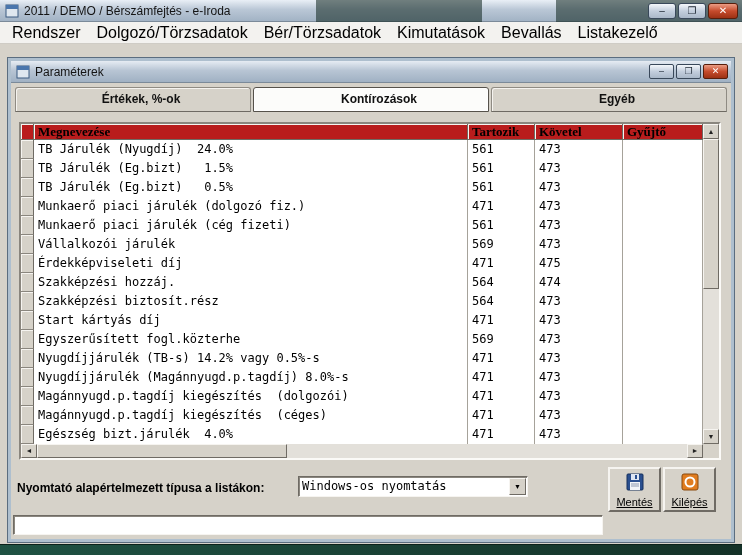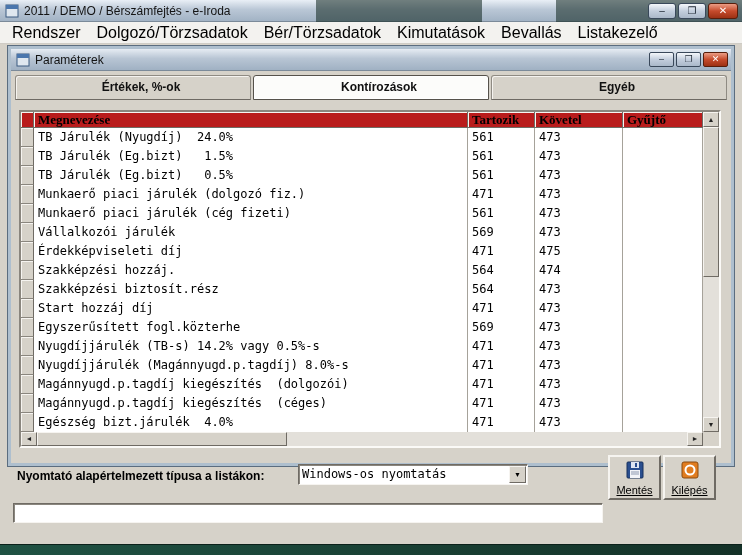--- a/index.html
+++ b/index.html
@@ -22,21 +22,21 @@
     background:linear-gradient(#f4f7fa,#c3cedd 50%,#aab8c9); font-size:10px; line-height:13px;
     text-align:center; color:#1d2733; cursor:default; }
   .tb-btn.close { width:30px; background:linear-gradient(#eb9d85,#c64b2c 50%,#9d3114);
     border-color:#571d0b; color:#fff; }
 
   .menubar { position:absolute; left:0; top:22px; width:742px; height:22px; background:#f3f2ef;
     border-bottom:1px solid #cfccc5; display:flex; align-items:center; padding-left:4px; }
   .menu-item { padding:3px 8px; font-size:16px; color:#000; white-space:nowrap; }
 
   
-  .dialog { position:absolute; left:8px; top:46px; width:726px; height:420px;
+  .dialog { position:absolute; left:8px; top:58px; width:726px; height:484px;
     background:#d6d2c9; border:3px solid #aebfce; outline:1px solid #5b6d7f; }
   .dlg-titlebar { position:absolute; left:0; top:0; width:720px; height:22px;
     background:linear-gradient(#e6ecf3,#b8c5d4 45%,#a0b1c3); border-bottom:1px solid #7b8a99; }
   .dlg-icon { position:absolute; left:5px; top:4px; width:14px; height:14px; }
   .dlg-title { position:absolute; left:24px; top:4px; font-size:12px; color:#141414; }
   .dlg-buttons { position:absolute; right:3px; top:3px; display:flex; gap:2px; }
   .dlg-btn { width:25px; height:15px; border:1px solid #39485a; border-radius:2px;
     background:linear-gradient(#f4f7fa,#c3cedd 50%,#aab8c9); font-size:9px; line-height:12px;
     text-align:center; color:#1d2733; }
   .dlg-btn.close { background:linear-gradient(#eb9d85,#c64b2c 50%,#9d3114); border-color:#571d0b; color:#fff; }
@@ -233,21 +233,21 @@
   <div class="row">
     <div class="cell sel"></div>
     <div class="cell">Szakképzési biztosít.rész</div>
     <div class="cell">564</div>
     <div class="cell">473</div>
     <div class="cell"></div>
   </div>
 
   <div class="row">
     <div class="cell sel"></div>
-    <div class="cell">Start hozzáj díj</div>
+    <div class="cell">Start kártyás díj</div>
     <div class="cell">471</div>
     <div class="cell">473</div>
     <div class="cell"></div>
   </div>
 
   <div class="row">
     <div class="cell sel"></div>
     <div class="cell">Egyszerűsített fogl.közterhe</div>
     <div class="cell">569</div>
     <div class="cell">473</div>

